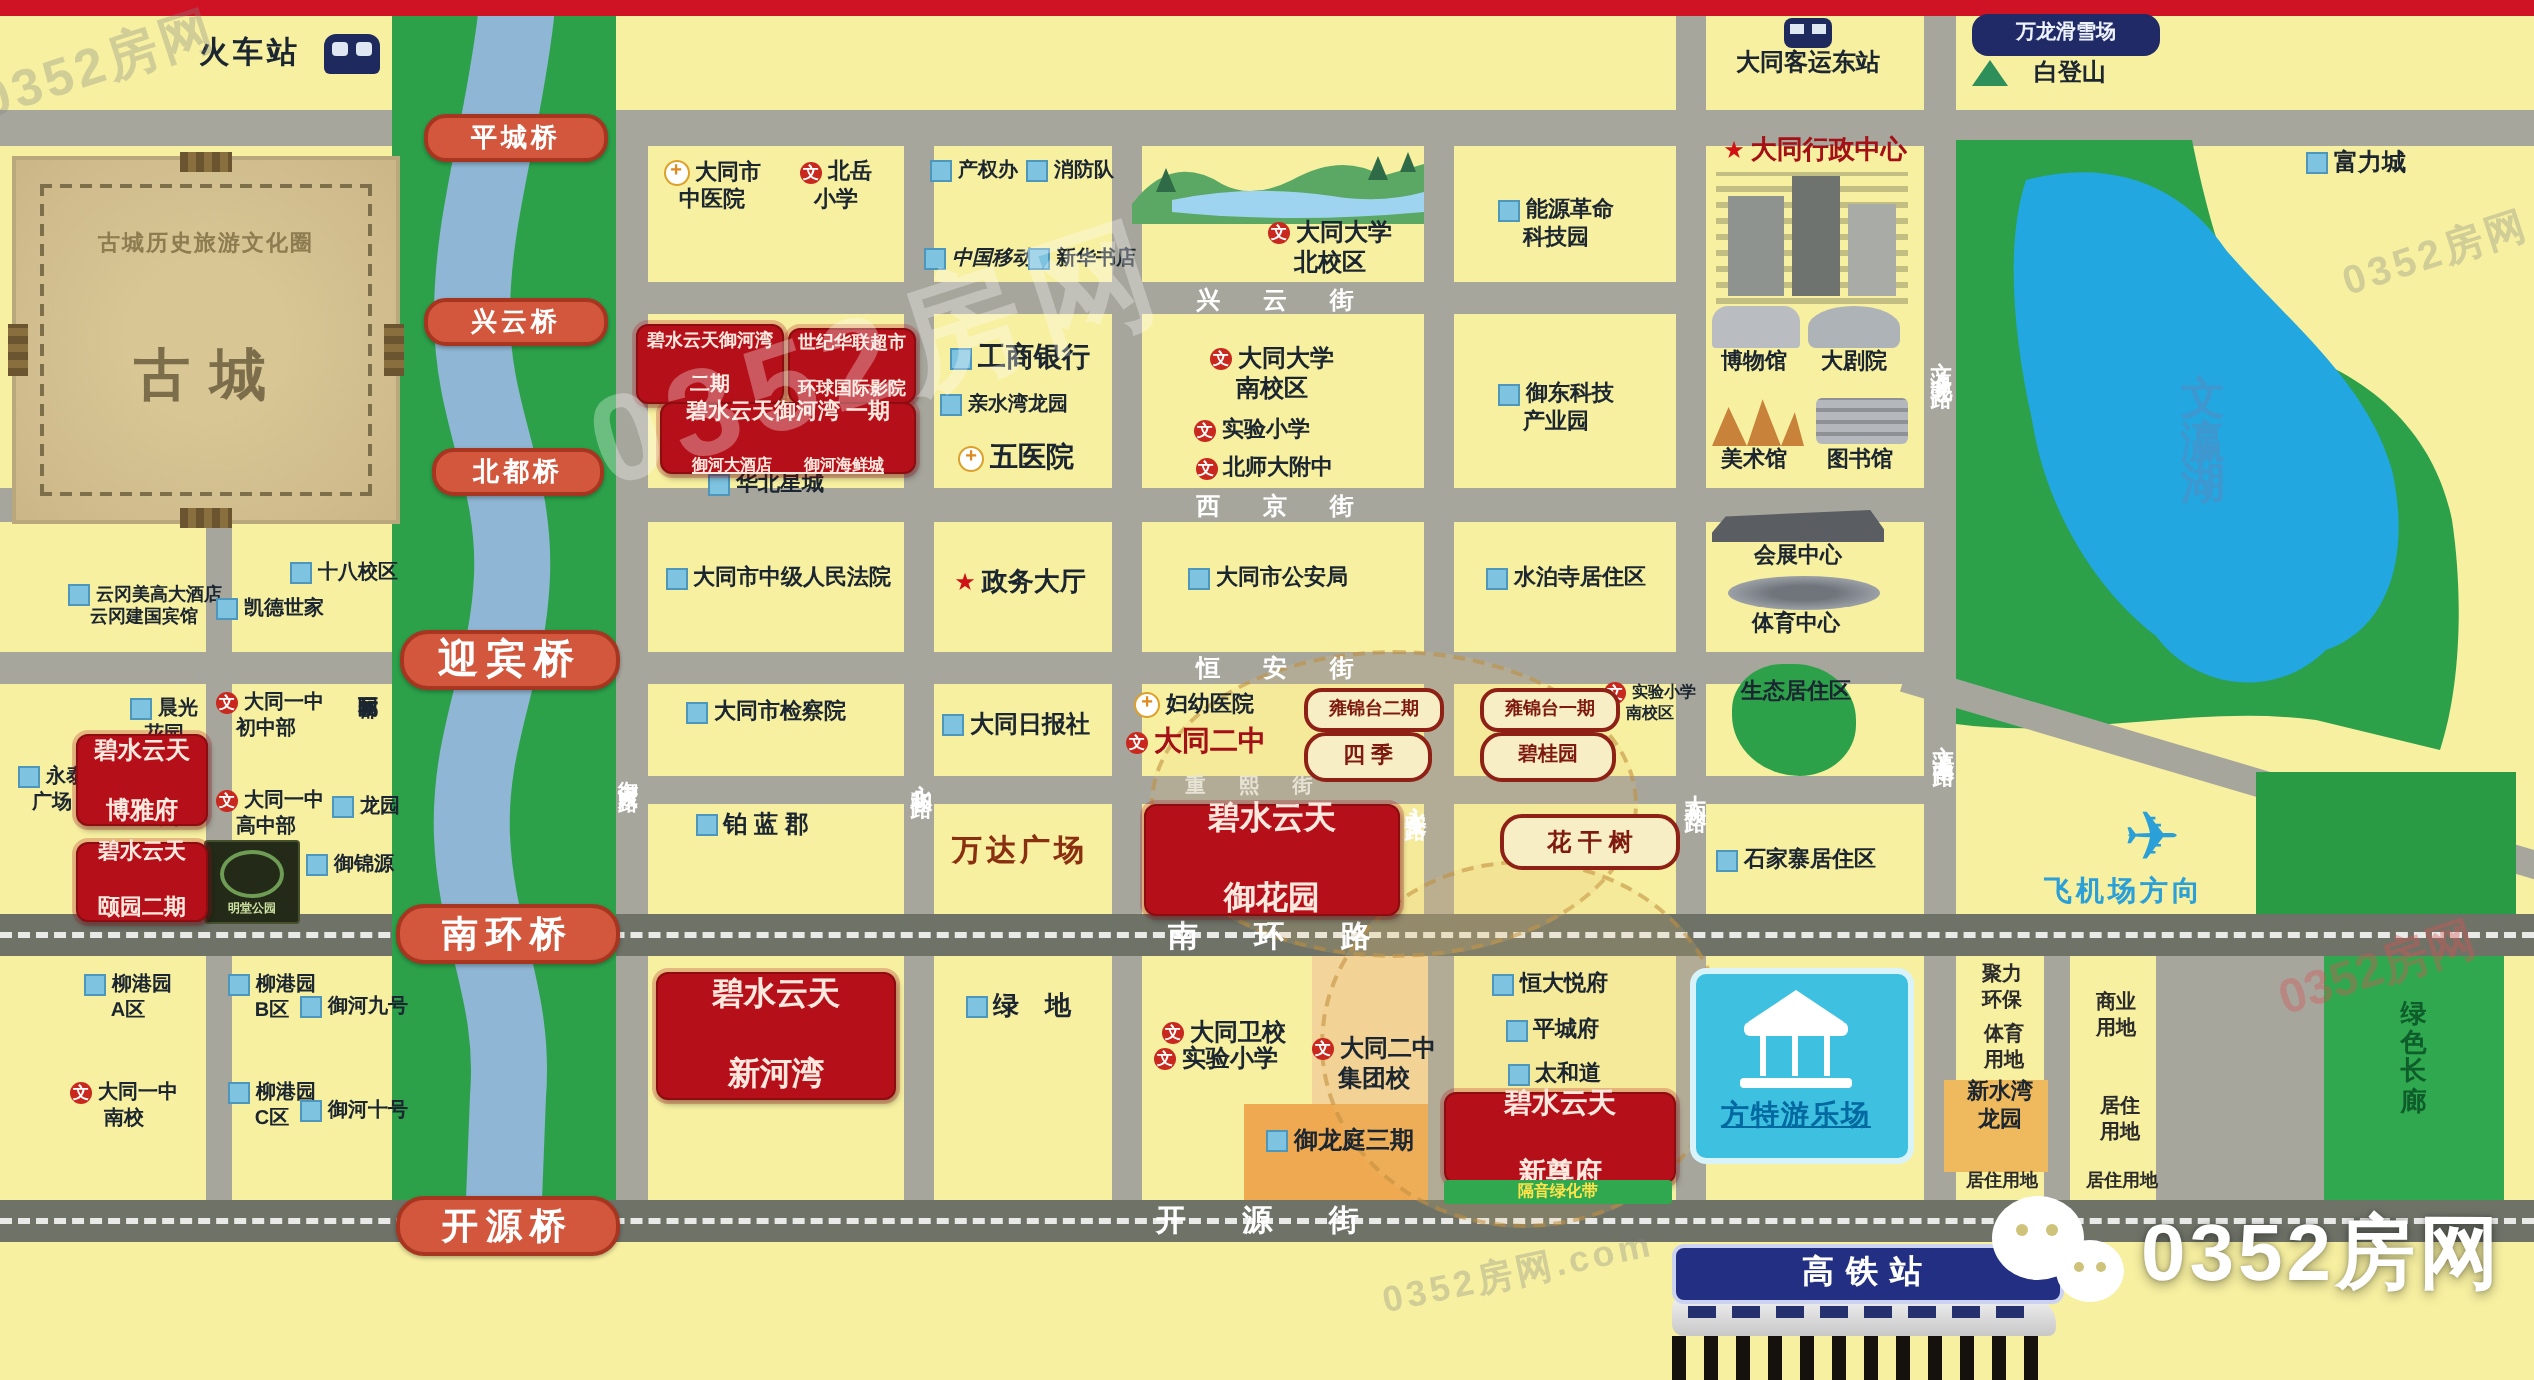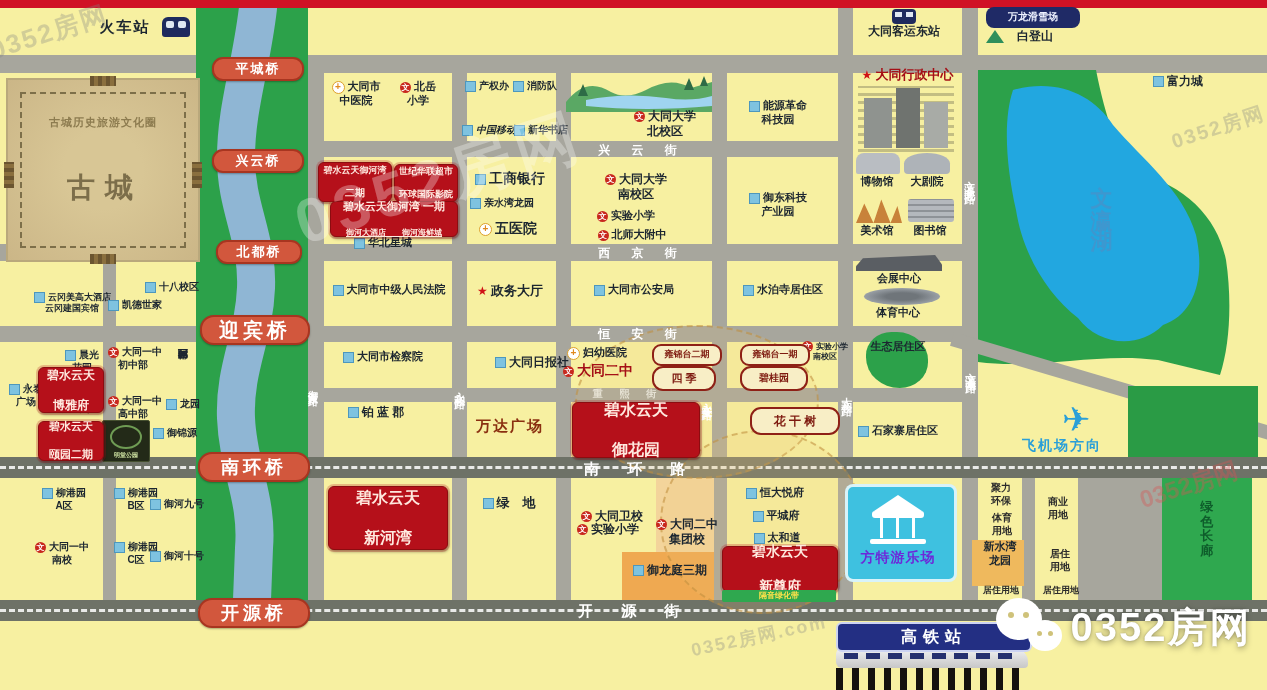--- a/index.html
+++ b/index.html
@@ -23,21 +23,21 @@
           display:flex;align-items:center;justify-content:center;letter-spacing:2px;z-index:6;
           box-shadow:0 1px 2px rgba(0,0,0,.3);}
   .bridge-lg{height:26px;border-radius:14px;letter-spacing:4px;}
   .road-label{color:#fff;z-index:3;}
   .road-label-dim{color:#e6e2d4;z-index:3;}
   .vert{color:#fff;z-index:3;}
   .lake-name{z-index:3;}
   .green-strip{background:#2fa84f;color:#ffe24a;display:flex;align-items:center;justify-content:center;
                border-radius:2px;z-index:5;}
   .landuse{font-size:10px;color:#2b2b2b;}
-  .plain{color:#6d28d9;}
+  .plain{color:#0369a1;text-decoration:underline;}
   .hsr{background:#232f83;color:#fff;border:2px solid #ccd3f2;border-radius:6px;display:flex;
        align-items:center;justify-content:center;letter-spacing:6px;z-index:6;}
   .brand{color:#fff;text-shadow:0 2px 6px rgba(0,0,0,.35),0 0 2px rgba(0,0,0,.25);z-index:9;letter-spacing:2px;}
   .wm{color:rgba(130,130,130,.32);z-index:8;pointer-events:none;letter-spacing:2px;}
   .wm2{color:rgba(255,255,255,.30);z-index:8;pointer-events:none;letter-spacing:6px;}
   .wm3{color:rgba(215,85,85,.38);z-index:8;pointer-events:none;}
   .mingtang{background:#232a18;color:#cfe3a2;border:1px solid #45502f;border-radius:2px;z-index:4;
             display:flex;align-items:flex-end;justify-content:center;padding-bottom:2px;}
   .mingtang::before{content:"";position:absolute;left:7px;right:7px;top:4px;bottom:12px;
             border:2px solid #6f9c54;border-radius:50%;}
@@ -236,21 +236,21 @@
       <span>新河湾</span>
     </div>
     <div class="lbl poi" style="left: 464px; top: 80px; width: 46px; font-size: 10px;"><span class="ic ic-bld"></span><span>产权办</span></div>
     <div class="lbl poi" style="left: 512px; top: 80px; width: 46px; font-size: 10px;"><span class="ic ic-bld"></span><span>消防队</span></div>
     <div class="lbl poi" style="left: 462px; top: 124px; width: 52px; font-size: 10px; font-style: italic;"><span class="ic ic-bld"></span><span>中国移动</span></div>
     <div class="lbl poi" style="left: 514px; top: 124px; width: 52px; font-size: 10px;"><span class="ic ic-bld"></span><span>新华书店</span></div>
     <div class="lbl poi" style="left: 468px; top: 170px; width: 84px; font-size: 14px;"><span class="ic ic-bld"></span><span>工商银行</span></div>
     <div class="lbl poi" style="left: 466px; top: 197px; width: 72px; font-size: 10px;"><span class="ic ic-bld"></span><span>亲水湾龙园</span></div>
     <div class="lbl poi" style="left: 474px; top: 220px; width: 68px; font-size: 14px;"><span class="ic ic-cross"></span><span>五医院</span></div>
     <div class="lbl poi" style="left: 466px; top: 283px; width: 88px; font-size: 13px;"><span class="ic ic-star"></span><span>政务大厅</span></div>
-    <div class="lbl poi" style="left: 468px; top: 355px; width: 80px; font-size: 12px; padding-left: 24px;"><span class="ic ic-bld"></span><span>大同日报社</span></div>
+    <div class="lbl poi" style="left: 468px; top: 355px; width: 80px; font-size: 12px;"><span class="ic ic-bld"></span><span>大同日报社</span></div>
     <div class="lbl poi" style="left: 466px; top: 417px; width: 88px; font-size: 15px; letter-spacing: 2px; color: rgb(138, 47, 16);"><span>万达广场</span></div>
     <div class="lbl poi" style="left: 472px; top: 495px; width: 74px; font-size: 13px;"><span class="ic ic-bld"></span><span>绿　地</span></div>
     <div class="lbl poi" style="left: 628px; top: 109px; width: 74px; font-size: 12px;"><span class="ic ic-school"></span><span>大同大学</span><br><span>北校区</span></div>
     <div class="lbl road-label" style="left: 592px; top: 143px; width: 100px; font-size: 12px; letter-spacing: 9px;"><span>兴 云 街</span></div>
     <div class="lbl poi" style="left: 598px; top: 172px; width: 76px; font-size: 12px;"><span class="ic ic-school"></span><span>大同大学</span><br><span>南校区</span></div>
     <div class="lbl poi" style="left: 594px; top: 209px; width: 64px; font-size: 11px;"><span class="ic ic-school"></span><span>实验小学</span></div>
     <div class="lbl poi" style="left: 594px; top: 228px; width: 76px; font-size: 11px;"><span class="ic ic-school"></span><span>北师大附中</span></div>
     <div class="lbl road-label" style="left: 592px; top: 246px; width: 100px; font-size: 12px; letter-spacing: 9px;"><span>西 京 街</span></div>
     <div class="lbl poi" style="left: 586px; top: 283px; width: 96px; font-size: 11px;"><span class="ic ic-bld"></span><span>大同市公安局</span></div>
     <div class="lbl road-label" style="left: 592px; top: 327px; width: 100px; font-size: 12px; letter-spacing: 9px;"><span>恒 安 街</span></div>
@@ -328,21 +328,21 @@
     <div class="lbl hsr" style="left: 836px; top: 622px; width: 192px; height: 26px; font-size: 16px;">
       <span>高铁站</span>
     </div>
     <div class="lbl brand" style="left: 1058px; top: 602px; width: 206px; font-size: 40px;"><span>0352房网</span></div>
     <div class="lbl bridge" style="left: 212px; top: 57px; width: 88px; font-size: 13px;">
       <span>平城桥</span>
     </div>
     <div class="lbl bridge" style="left: 212px; top: 149px; width: 88px; font-size: 13px;">
       <span>兴云桥</span>
     </div>
-    <div class="lbl bridge" style="left: 216px; top: 240px; width: 82px; font-size: 13px;">
+    <div class="lbl bridge" style="left: 216px; top: 224px; width: 82px; font-size: 13px;">
       <span>北都桥</span>
     </div>
     <div class="lbl bridge bridge-lg" style="left: 200px; top: 315px; width: 106px; font-size: 20px;">
       <span>迎宾桥</span>
     </div>
     <div class="lbl bridge bridge-lg" style="left: 198px; top: 452px; width: 108px; font-size: 18px;">
       <span>南环桥</span>
     </div>
     <div class="lbl bridge bridge-lg" style="left: 198px; top: 598px; width: 108px; font-size: 18px;">
       <span>开源桥</span>

